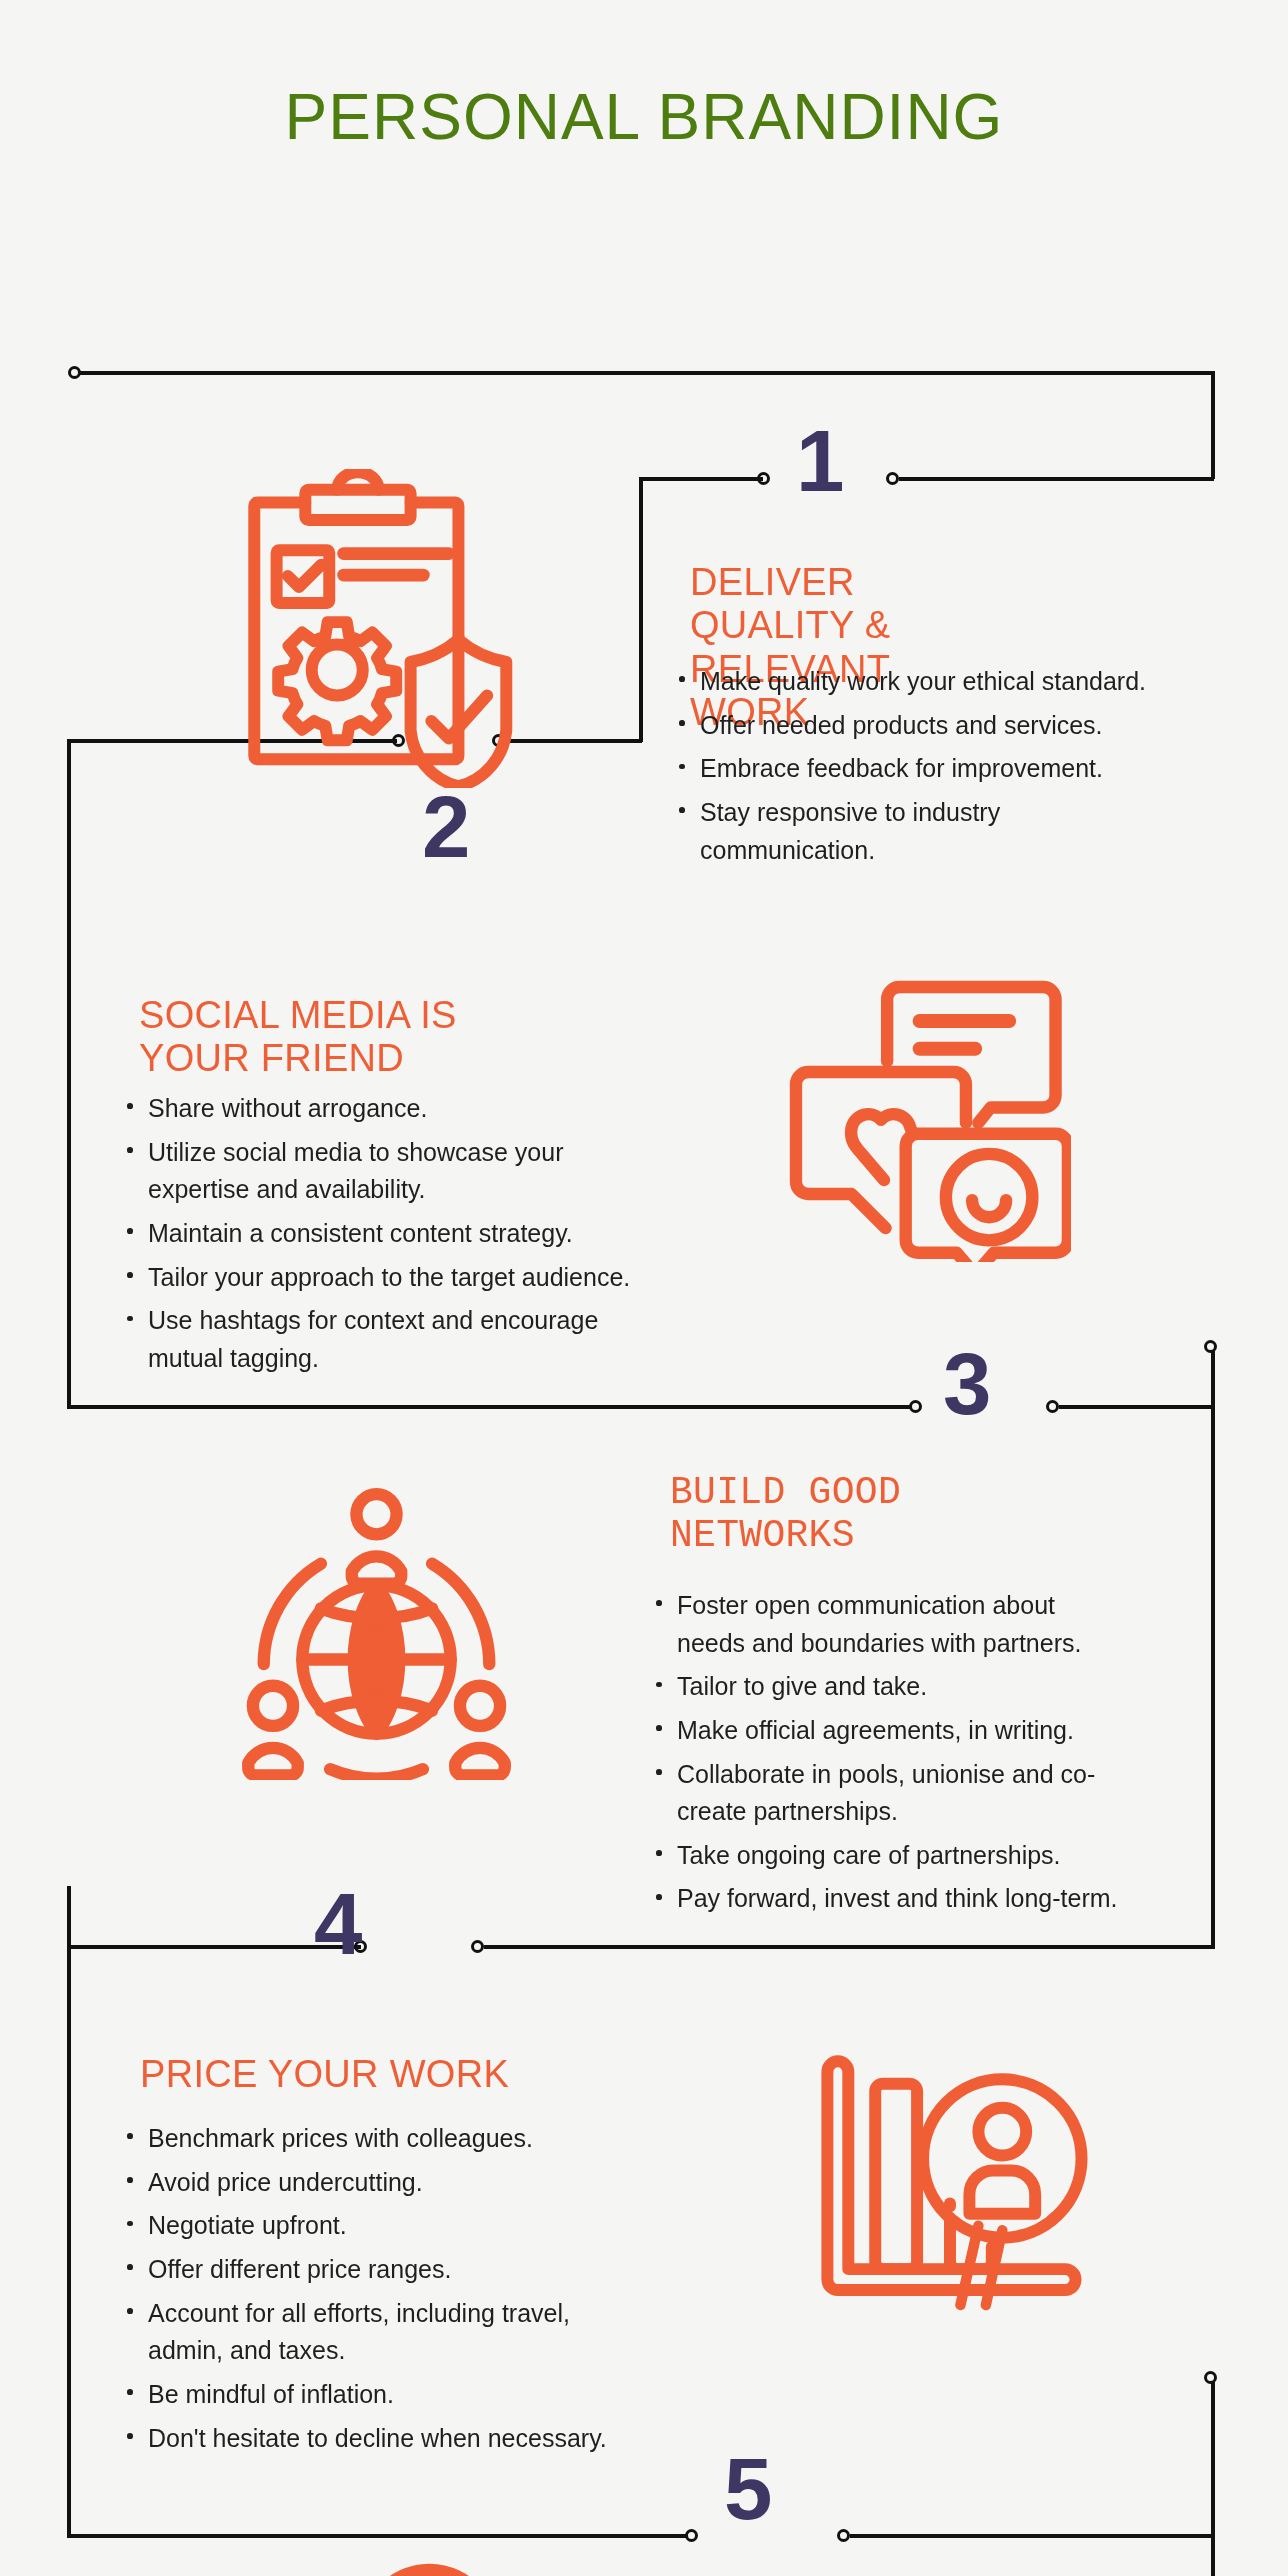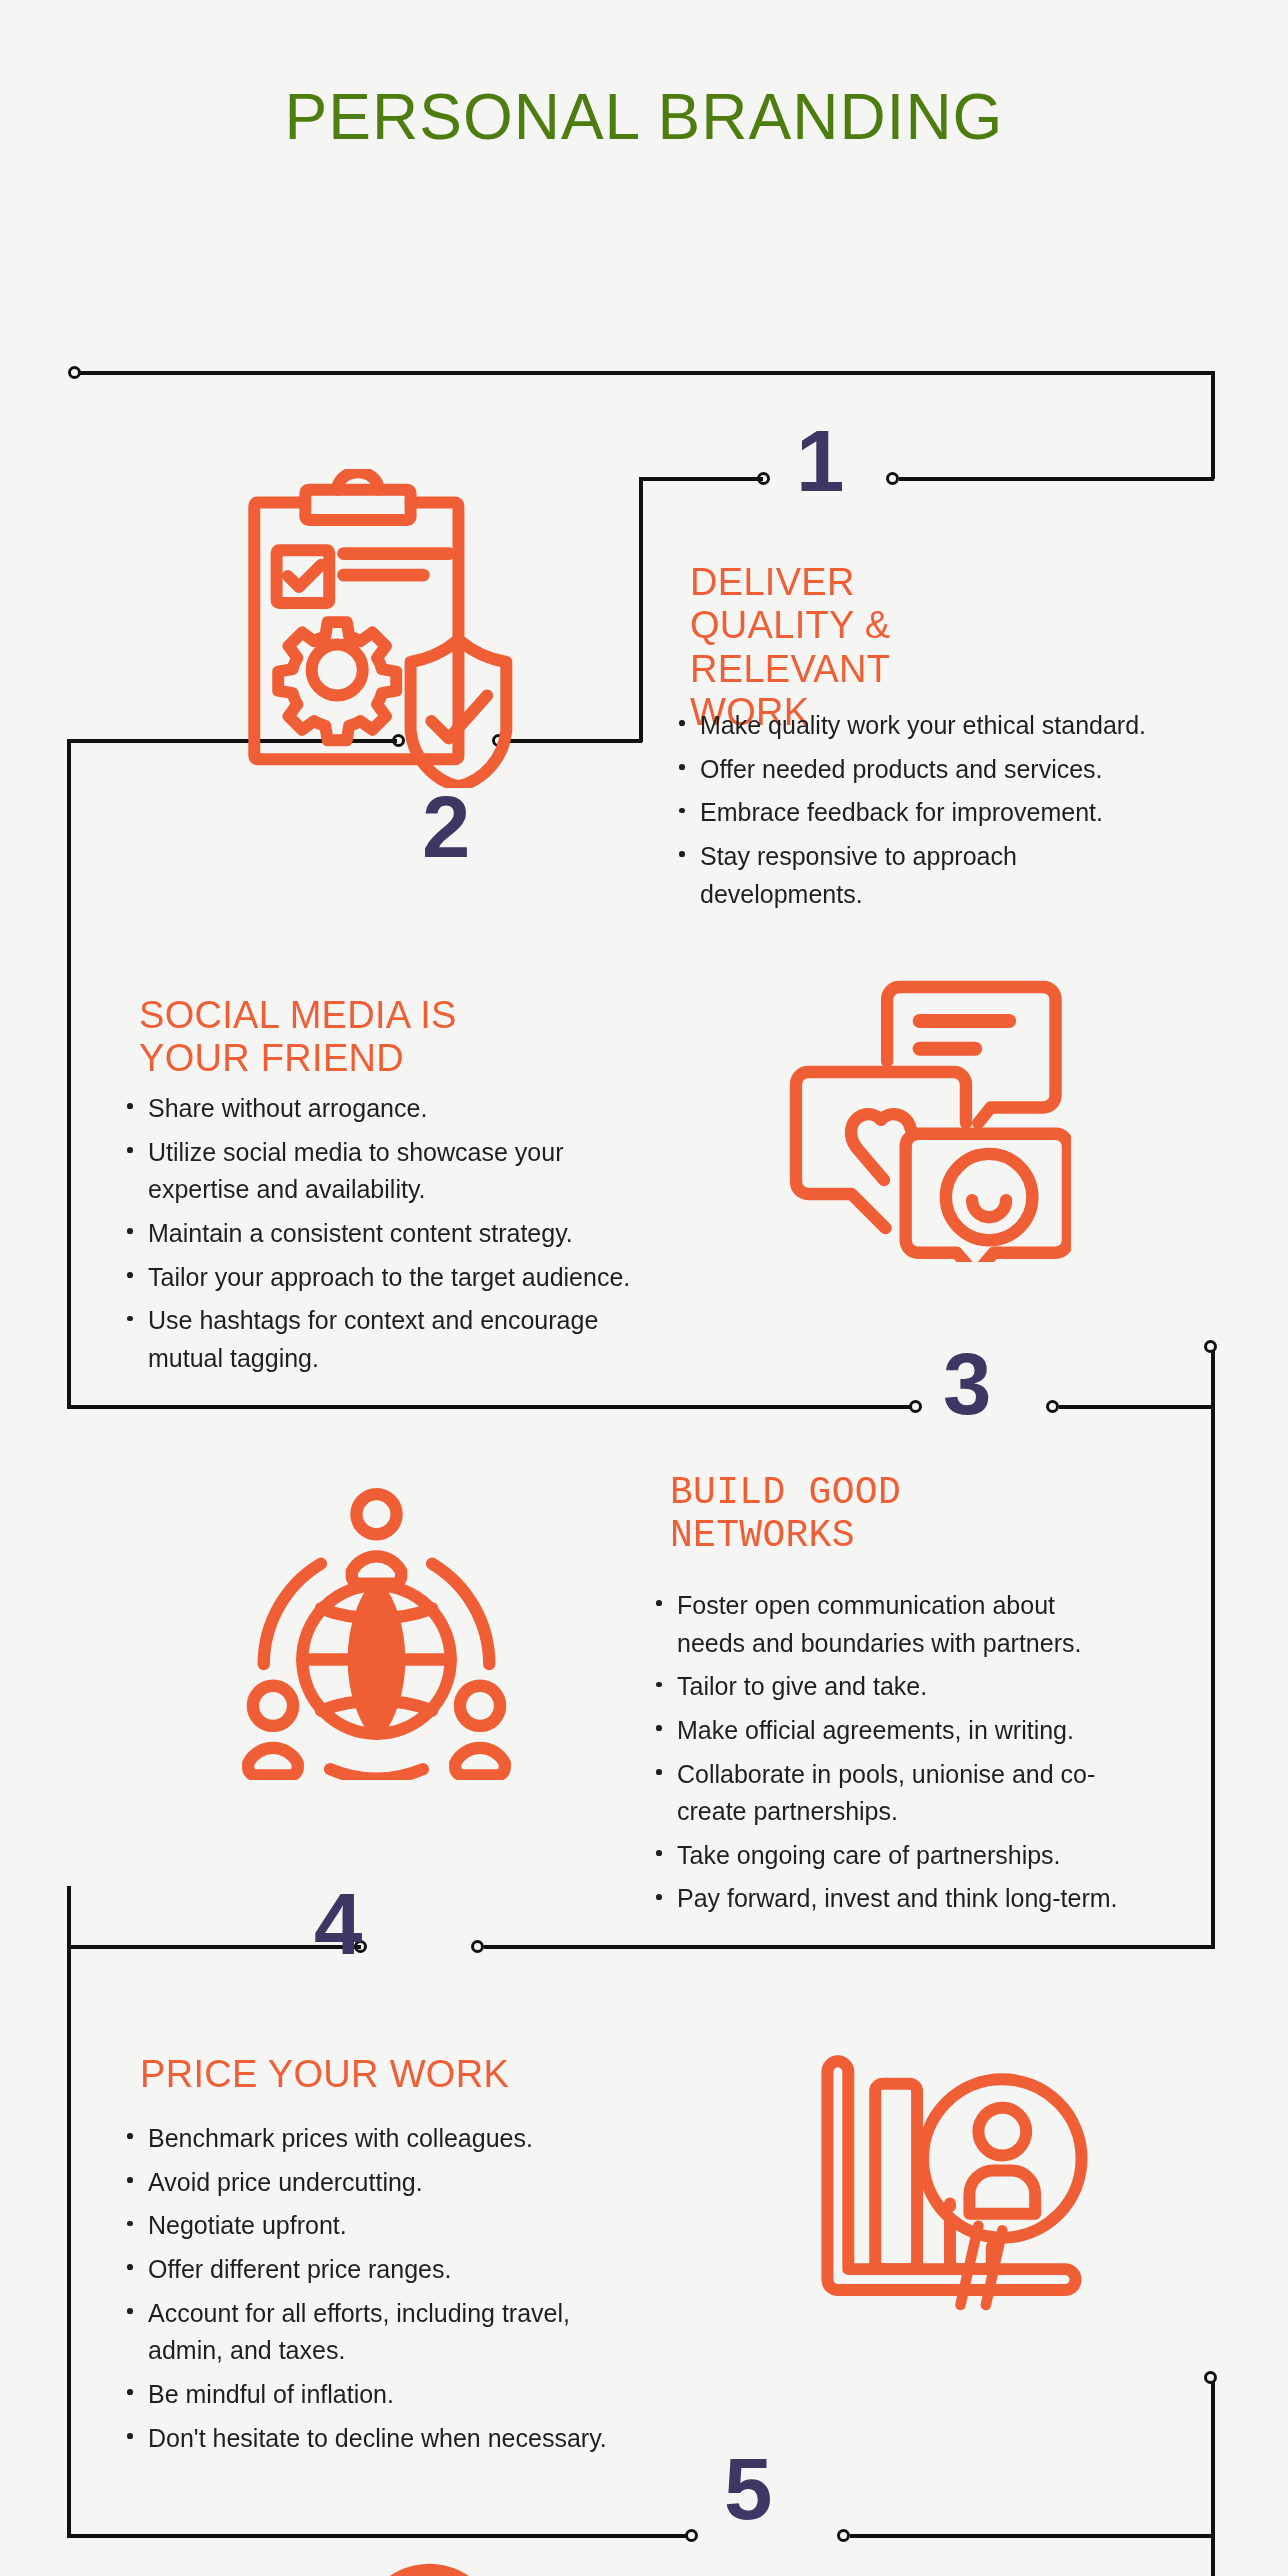--- a/index.html
+++ b/index.html
@@ -179,25 +179,25 @@
           <path d="M70 96 h12 l1.5 9 a22 22 0 0 1 7 3 l7.5 -5.5 l8.5 8.5 l-5.5 7.5 a22 22 0 0 1 3 7 l9 1.5 v12 l-9 1.5 a22 22 0 0 1 -3 7 l5.5 7.5 l-8.5 8.5 l-7.5 -5.5 a22 22 0 0 1 -7 3 l-1.5 9 h-12 l-1.5 -9 a22 22 0 0 1 -7 -3 l-7.5 5.5 l-8.5 -8.5 l5.5 -7.5 a22 22 0 0 1 -3 -7 l-9 -1.5 v-12 l9 -1.5 a22 22 0 0 1 3 -7 l-5.5 -7.5 l8.5 -8.5 l7.5 5.5 a22 22 0 0 1 7 -3 Z"></path>
           <circle cx="76" cy="126" r="16"></circle>
 
           <path d="M152 107 a62 62 0 0 1 -30 14 v43 a40 40 0 0 0 30 35 a40 40 0 0 0 30 -35 v-43 a62 62 0 0 1 -30 -14 Z"></path>
           <path d="M135 158 l11 11 l24 -27"></path>
         </svg>
       </div>
 
       <div class="stitle" style="left:690px;top:561px;width:319px;">DELIVER QUALITY &amp; RELEVANT WORK</div>
 
-      <ul class="blist" style="left:670px;top:707px;width:526px;">
+      <ul class="blist" style="left:670px;top:663px;width:526px;">
         <li>Make quality work your ethical standard.</li>
         <li>Offer needed products and services.</li>
         <li>Embrace feedback for improvement.</li>
-        <li style="max-width:392px;">Stay responsive to approach developments.</li>
+        <li style="max-width:392px;">Stay responsive to industry communication.</li>
       </ul>
     </div>
 
     <div class="step">
       <div class="num" style="left:422px;top:783px;">2</div>
 
       <div class="icon" style="left:762px;top:953px;width:309px;height:309px;">
         <svg viewBox="0 0 200 200" width="309" height="309" fill="none" stroke="#ef5e34" stroke-width="8" stroke-linecap="round" stroke-linejoin="round">
 
           <path d="M81 70 V30 a8 8 0 0 1 8 -8 H182 a8 8 0 0 1 8 8 V92 a8 8 0 0 1 -8 8 H148 l-8 10"></path>

